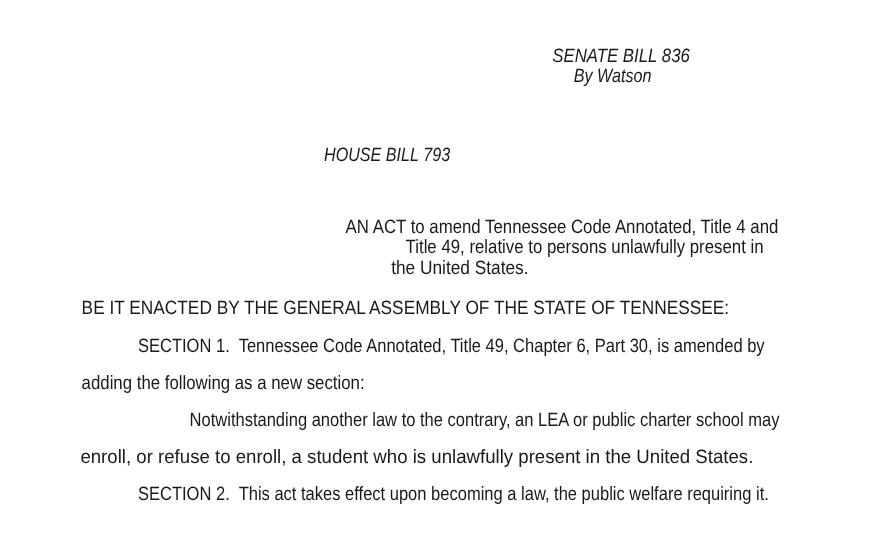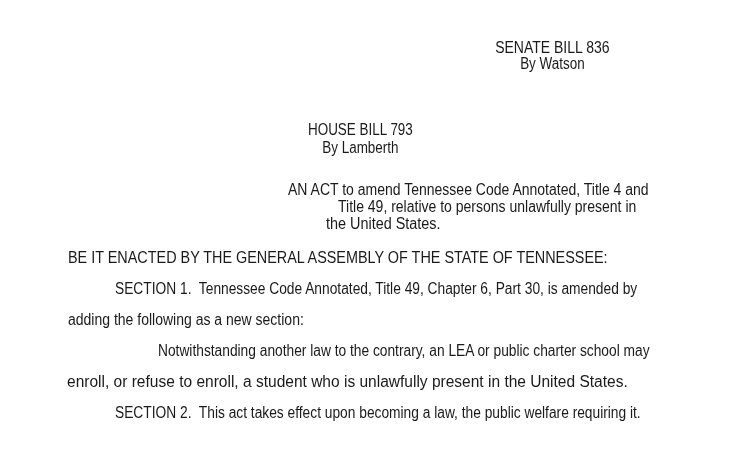--- a/index.html
+++ b/index.html
@@ -20,52 +20,50 @@
   .line {
     position: absolute;
     font-size: 16px;
     line-height: 20px;
     white-space: pre;
     transform-origin: 0 0;
   }
   .centerblock {
     position: absolute;
     width: 200px;
-    text-align: center;
+    text-align: left;
     font-size: 16px;
     line-height: 20px;
+    font-style: italic;
   }
   .centerblock > span {
     display: inline-block;
     white-space: pre;
     transform-origin: 50% 0;
   }
   .s84 { transform: scaleX(0.84); }
   .s86 { transform: scaleX(0.86); }
   .s87 { transform: scaleX(0.875); }
   .s90 { transform: scaleX(0.90); }
   .s97 { transform: scaleX(0.97); }
 </style>
 </head>
 <body>
 
 <div id="page">
 
   <div class="centerblock" style="left:452px; top:38px;">
     <span class="s87">SENATE BILL 836</span>
   </div>
-  <div class="centerblock" style="left:452px; top:54px;">
+  <div class="centerblock" style="left:472px; top:54px;">
     <span class="s84">By Watson</span>
   </div>
 
   <div class="centerblock" style="left:260px; top:104px;margin-top:16px;">
     <span class="s84">HOUSE BILL 793</span>
-  </div>
-  <div class="centerblock" style="left:260px; top:138px;">
-    <span class="s84">By Lamberth</span>
   </div>
 
   <div class="line s87" style="left:288px; top:180px;">AN ACT to amend Tennessee Code Annotated, Title 4 and</div>
   <div class="line s87" style="left:338px; top:197px;">Title 49, relative to persons unlawfully present in</div>
   <div class="line s90" style="left:326px; top:214px;">the United States.</div>
 
   <div class="line s90" style="left:68px; top:248px;">BE IT ENACTED BY THE GENERAL ASSEMBLY OF THE STATE OF TENNESSEE:</div>
 
   <div class="line s86" style="left:115px; top:279px;">SECTION 1.  Tennessee Code Annotated, Title 49, Chapter 6, Part 30, is amended by</div>
   <div class="line s87" style="left:68px; top:310px;">adding the following as a new section:</div>

